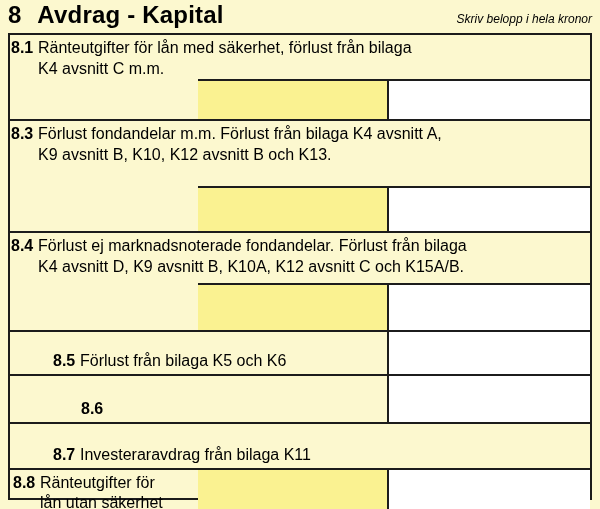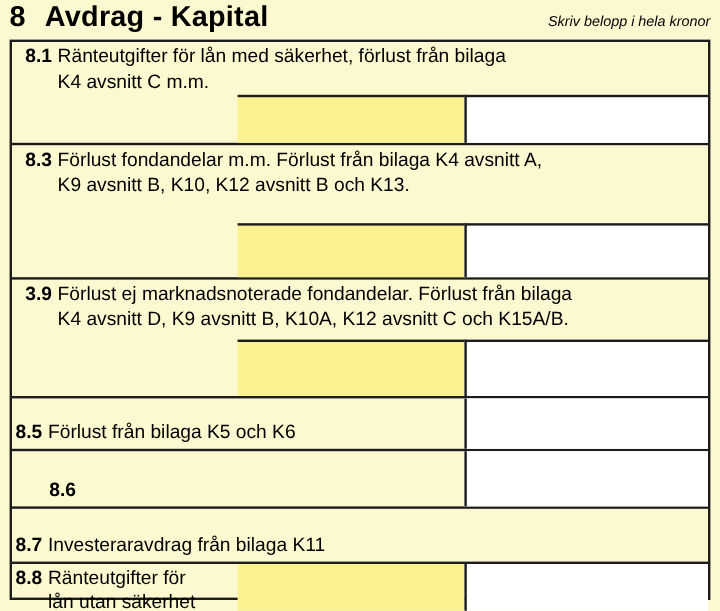--- a/index.html
+++ b/index.html
@@ -24,31 +24,31 @@
   .sec-title{font-size:24px;font-weight:bold;margin-left:16px;letter-spacing:0.2px;}
   .instruction{margin-left:auto;font-size:12px;font-style:italic;}
   .table{
     position:absolute;left:8px;top:33px;width:584px;height:467px;
     border:2px solid var(--border);background:var(--page-bg);
   }
   .row{position:relative;width:100%;}
   .bb{border-bottom:2px solid var(--border);}
   
   .rowA{display:flex;flex-direction:column;}
-  .labelA{flex:1;display:flex;padding:2px 4px 0 11px;font-size:16px;line-height:21px;}
+  .labelA{flex:1;display:flex;padding:2px 4px 0 1px;font-size:16px;line-height:21px;}
   .num{font-weight:bold;flex:0 0 27px;}
   .txt{flex:1;}
   .txt span{display:block;}
   .strip{display:flex;flex:none;}
   .spacer{width:188px;}
   .preprint{width:189px;background:var(--highlight-bg);border-top:2px solid var(--border);}
   .amountA{flex:1;background:var(--field-bg);border-top:2px solid var(--border);border-left:2px solid var(--border);}
   
   .rowB{display:flex;}
-  .labelB{flex:1;display:flex;align-items:flex-end;padding:0 4px 3px 3px;font-size:16px;line-height:20px;}
+  .labelB{flex:1;display:flex;align-items:flex-end;padding:0 4px 3px 3px;font-size:16px;line-height:20px;margin-left:40px;}
   .amountFull{width:203px;border-left:2px solid var(--border);background:var(--field-bg);}
   
   .rowC{display:flex;justify-content:space-between;}
   .labelC{width:188px;display:flex;padding:3px 0 0 3px;font-size:16px;line-height:20px;}
   .preprintFull{width:189px;background:var(--highlight-bg);}
 </style>
 </head>
 <body>
 
 <div class="header">
@@ -84,21 +84,21 @@
     </div>
     <div class="strip" style="height:45px;">
       <div class="spacer"></div>
       <div class="preprint"></div>
       <div class="amountA"></div>
     </div>
   </div>
 
   <div class="row rowA bb" style="height:99px;">
     <div class="labelA">
-      <span class="num">3.9</span>
+      <span class="num">8.4</span>
       <span class="txt">
         <span>Förlust ej marknadsnoterade fondandelar. Förlust från bilaga</span>
         <span>K4 avsnitt D, K9 avsnitt B, K10A, K12 avsnitt C och K15A/B.</span>
       </span>
     </div>
     <div class="strip" style="height:47px;">
       <div class="spacer"></div>
       <div class="preprint"></div>
       <div class="amountA"></div>
     </div>

